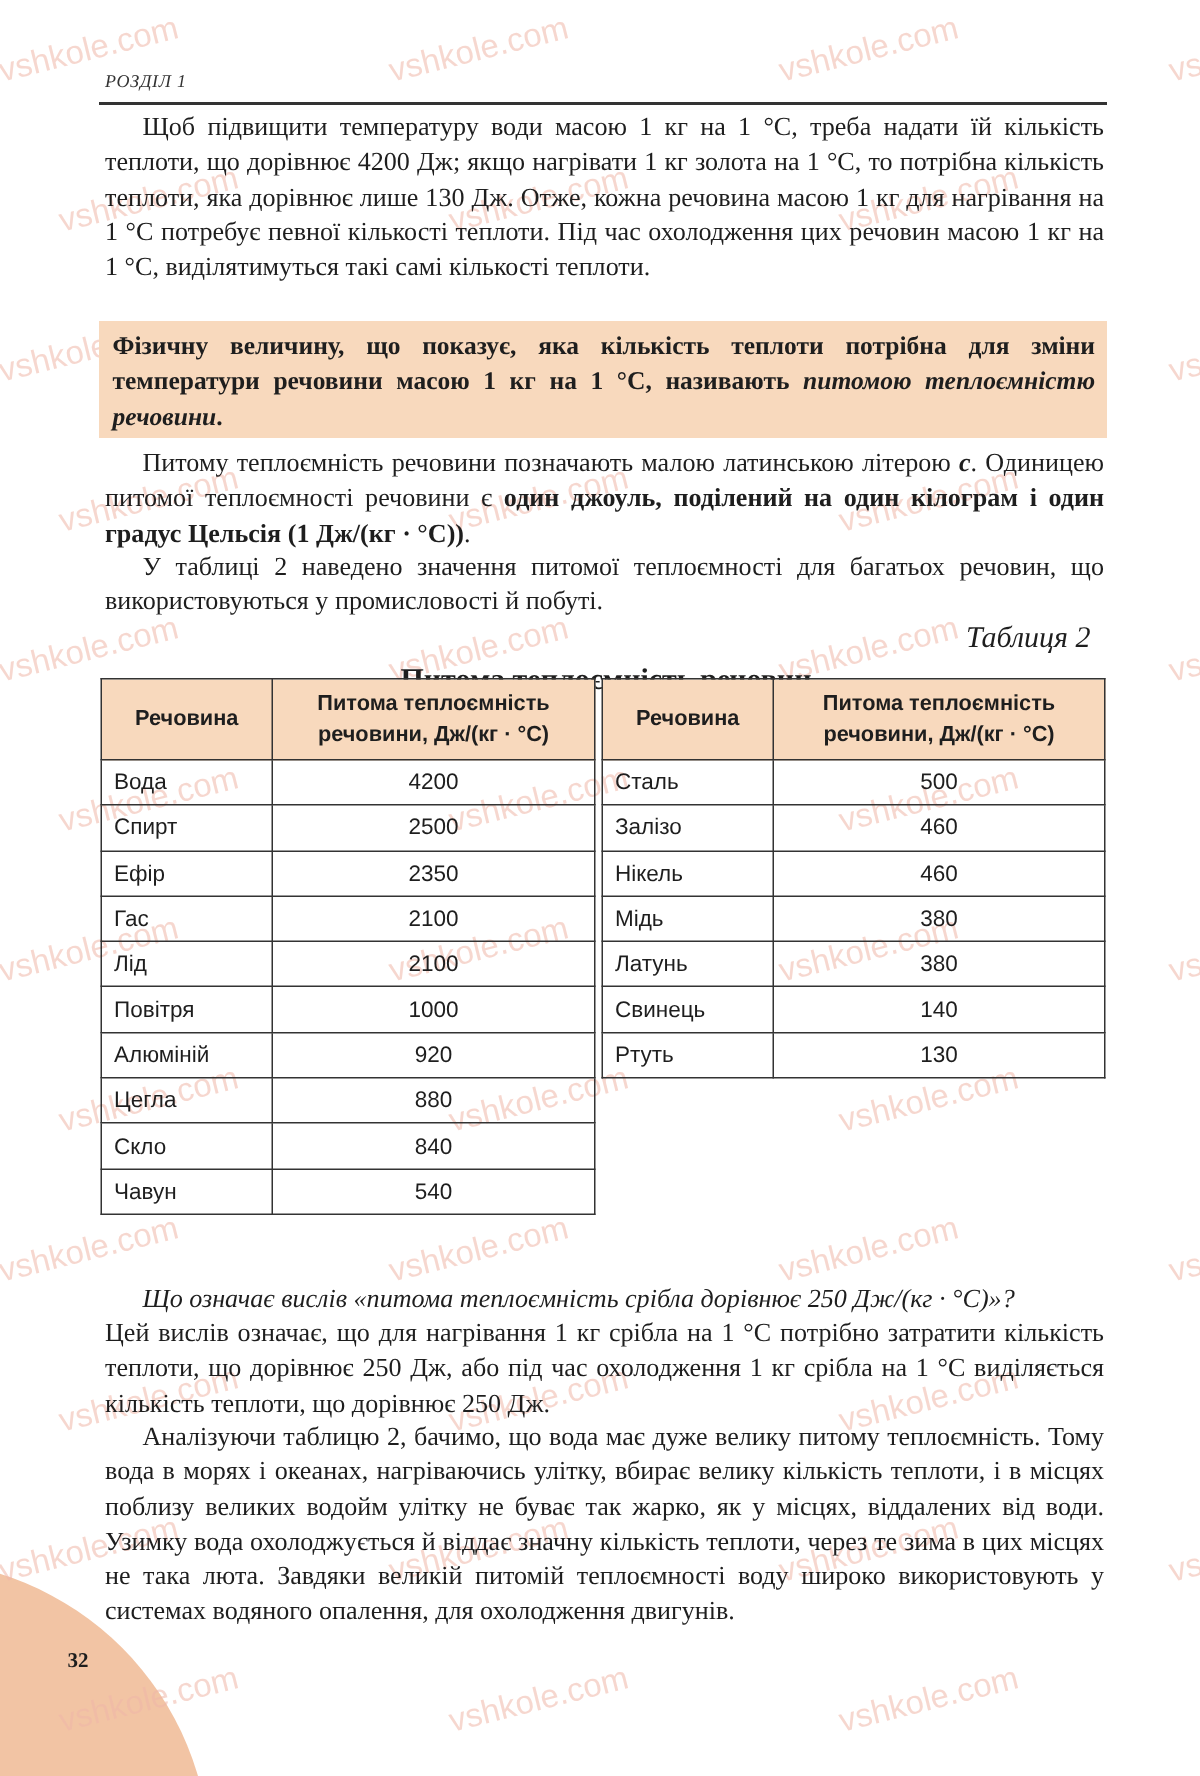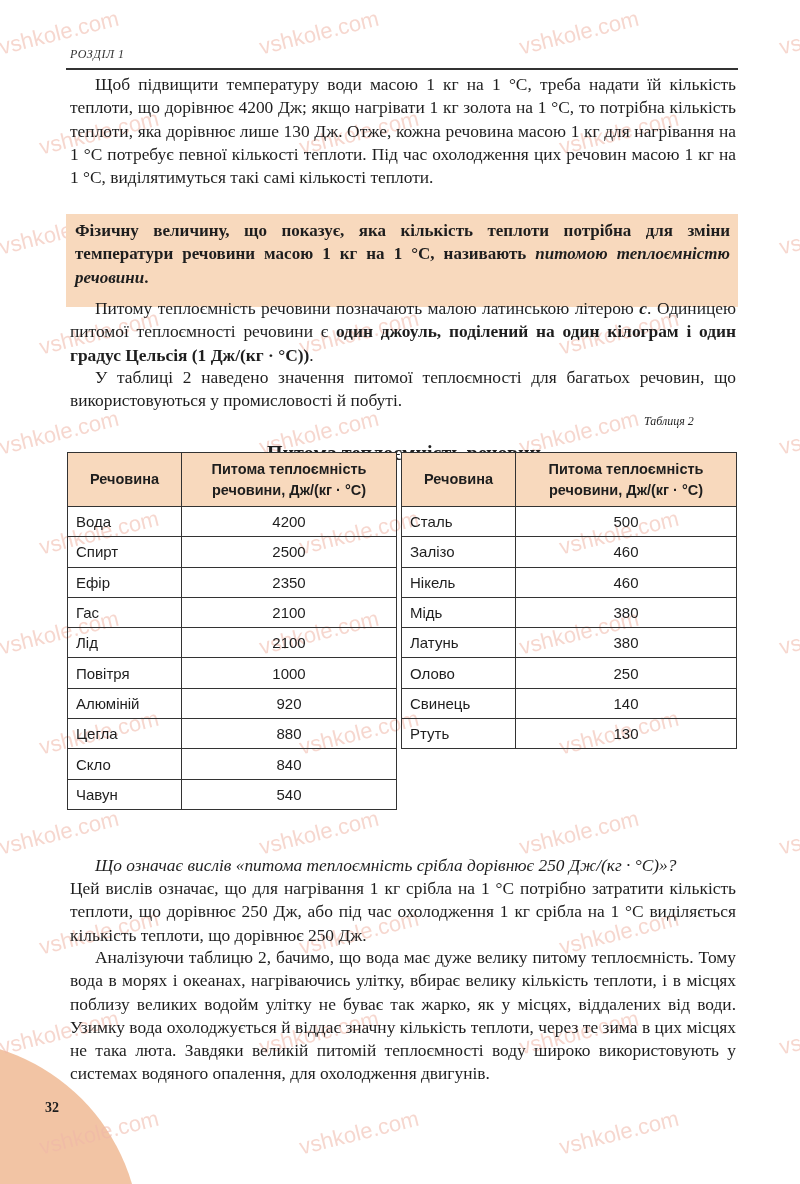--- a/index.html
+++ b/index.html
@@ -25,34 +25,34 @@
   .header-rule {
     position:absolute; left:66px; top:68px; width:672px; height:1.5px; background:#333;
   }
   .para {
     position:absolute; left:70px; width:666px;
     font-family:"Liberation Serif",serif; font-size:17.4px; line-height:23.3px;
     text-align:justify; text-indent:25px; margin:0;
   }
   .para.noindent { text-indent:0; }
   .def-box {
-    position:absolute; left:66px; top:214px; width:672px; height:93px;
+    position:absolute; left:66px; top:214px; width:672px; height:78px;
     background:#f8d9bd; box-sizing:border-box; padding:5px 8px 0 9px;
     font-family:"Liberation Serif",serif; font-size:17px; line-height:23.3px;
     font-weight:bold; text-align:justify;
   }
   .def-box .ital { font-style:italic; }
   .bold { font-weight:bold; }
   .table-title {
     position:absolute; top:414px; left:267px;
     font-family:"Liberation Serif",serif; font-weight:bold; font-size:20px;margin-top:28px;
   }
   .table-label {
     position:absolute; top:414px; left:644px;
-    font-family:"Liberation Serif",serif; font-style:italic; font-size:12px;
+    font-family:"Liberation Serif",serif; font-style:italic; font-size:20px;
   }
   .tbl {
     position:absolute; top:452px; border-collapse:collapse;
     font-family:"Liberation Sans",sans-serif; font-size:15px;
   }
   .tbl td, .tbl th { border:1.3px solid #333; padding:0 0 0 8px; height:29.3px; }
   .tbl th {
     background:#f8d9bd; height:53px; font-weight:bold; font-size:14.5px;
     text-align:center; padding:0; line-height:21px;
   }
@@ -207,24 +207,20 @@
       </tr>
       <tr>
         <td>Мідь</td>
         <td class="val">380</td>
       </tr>
       <tr>
         <td>Латунь</td>
         <td class="val">380</td>
       </tr>
       <tr>
-        <td>Олово</td>
-        <td class="val">250</td>
-      </tr>
-      <tr>
         <td>Свинець</td>
         <td class="val">140</td>
       </tr>
       <tr>
         <td>Ртуть</td>
         <td class="val">130</td>
       </tr>
     </tbody>
 </table>
 

